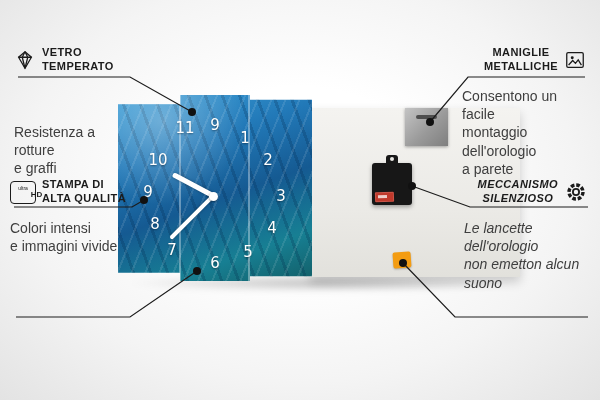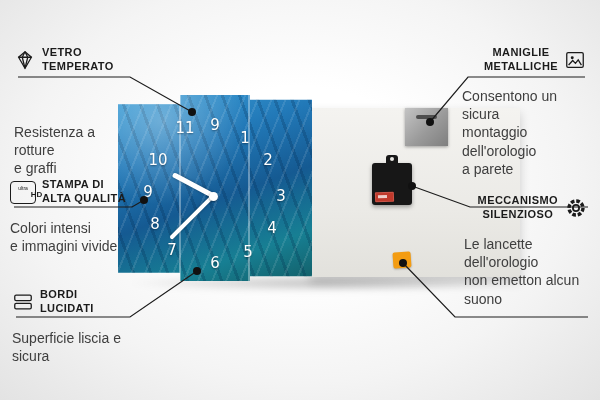--- a/index.html
+++ b/index.html
@@ -96,21 +96,21 @@
   }
   .callout-head.right .callout-title{text-align:center;}
   .callout-sub{
     margin-top:11px;font-size:14px;color:#3e3e3e;white-space:pre-line;
     line-height:1.3;
   }
   .c1{left:14px;top:44px;width:118px;gap:36px;}
   .c2{left:10px;top:176px;width:124px;}
   .c3{left:12px;top:286px;width:120px;}
   .c4{left:462px;top:44px;width:124px;}
-  .c5{left:464px;top:192px;width:124px;}
+  .c5{left:464px;top:176px;width:124px;font-style:italic;}
   .c6{left:452px;top:286px;width:136px;}
   .icon{flex:0 0 auto;display:flex;align-items:center;justify-content:center;}
   .icon svg{display:block;}
   .uhd-box{
     width:24px;height:21px;border:1.5px solid #1b1b1b;border-radius:4px;
     display:flex;flex-direction:column;align-items:center;justify-content:center;line-height:1;
   }
   .uhd-top{font-size:5px;color:#1b1b1b;}
   .uhd-bot{font-size:8px;font-weight:bold;color:#1b1b1b;margin-left:27px;}
 </style>
@@ -194,47 +194,34 @@
         <span class="uhd-top">ultra</span>
         <span class="uhd-bot">HD</span>
       </span>
       <span class="callout-title">STAMPA DI
 ALTA QUALITÀ</span>
     </div>
     <div class="callout-sub">Colori intensi
 e immagini vivide</div>
   </div>
 
-  <div class="callout c3">
-    <div class="callout-head">
-      <span class="icon">
-        <svg width="22" height="22" viewBox="0 0 24 24" fill="none" stroke="#1b1b1b" stroke-width="1.4">
-          <rect x="3" y="4.5" width="18" height="6" rx="1.5"></rect>
-          <rect x="3" y="13.5" width="18" height="6" rx="1.5"></rect>
-        </svg>
-      </span>
-      <span class="callout-title">BORDI
-LUCIDATI</span>
-    </div>
-    <div class="callout-sub">Superficie liscia e sicura</div>
-  </div>
 
   <div class="callout c4">
     <div class="callout-head right">
       <span class="callout-title">MANIGLIE
 METALLICHE</span>
       <span class="icon">
         <svg width="22" height="22" viewBox="0 0 24 24" fill="none" stroke="#1b1b1b" stroke-width="1.4">
           <rect x="3" y="4" width="18" height="16" rx="1.5"></rect>
           <circle cx="9" cy="9.5" r="1.6" fill="#1b1b1b" stroke="none"></circle>
           <path d="M5,17.5 l4.5,-5 3,3.2 3,-3.8 3.5,5.6"></path>
         </svg>
       </span>
     </div>
-    <div class="callout-sub">Consentono un sicura
+    <div class="callout-sub">Consentono un facile
 montaggio dell'orologio
 a parete</div>
   </div>
 
   <div class="callout c5">
     <div class="callout-head right">
       <span class="callout-title">MECCANISMO
 SILENZIOSO</span>
       <span class="icon">
         <svg width="24" height="24" viewBox="0 0 24 24" fill="none" stroke="#1b1b1b">

